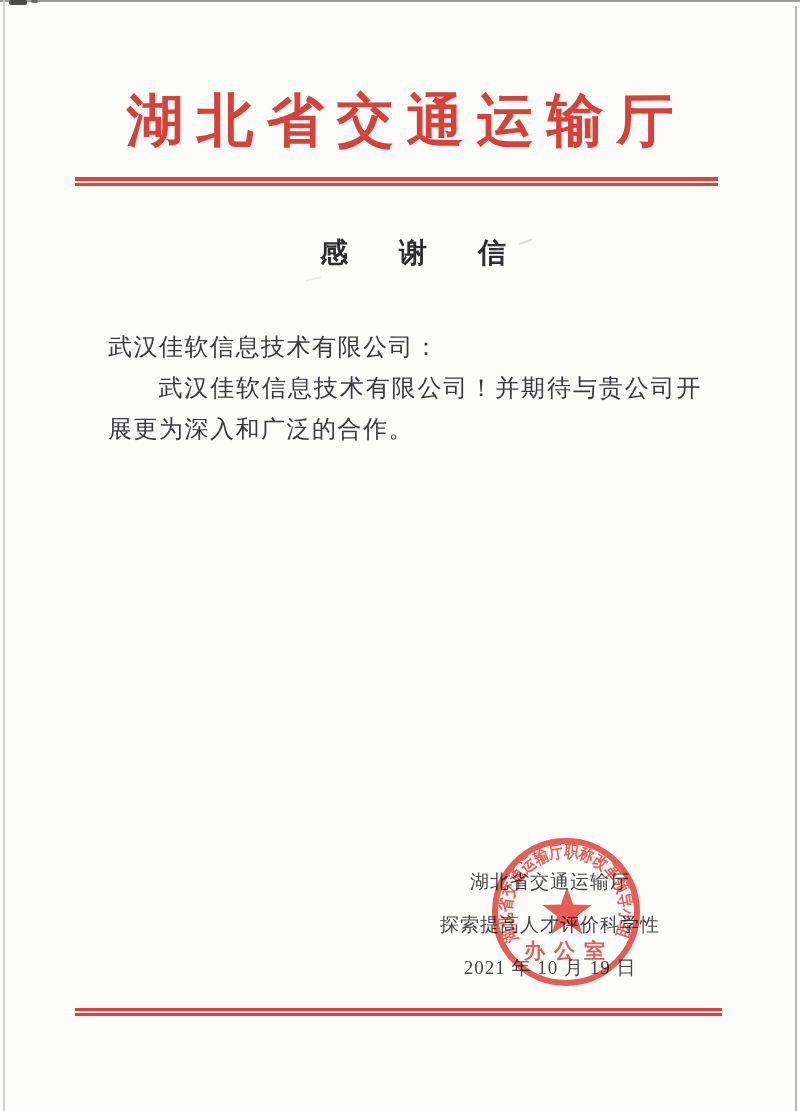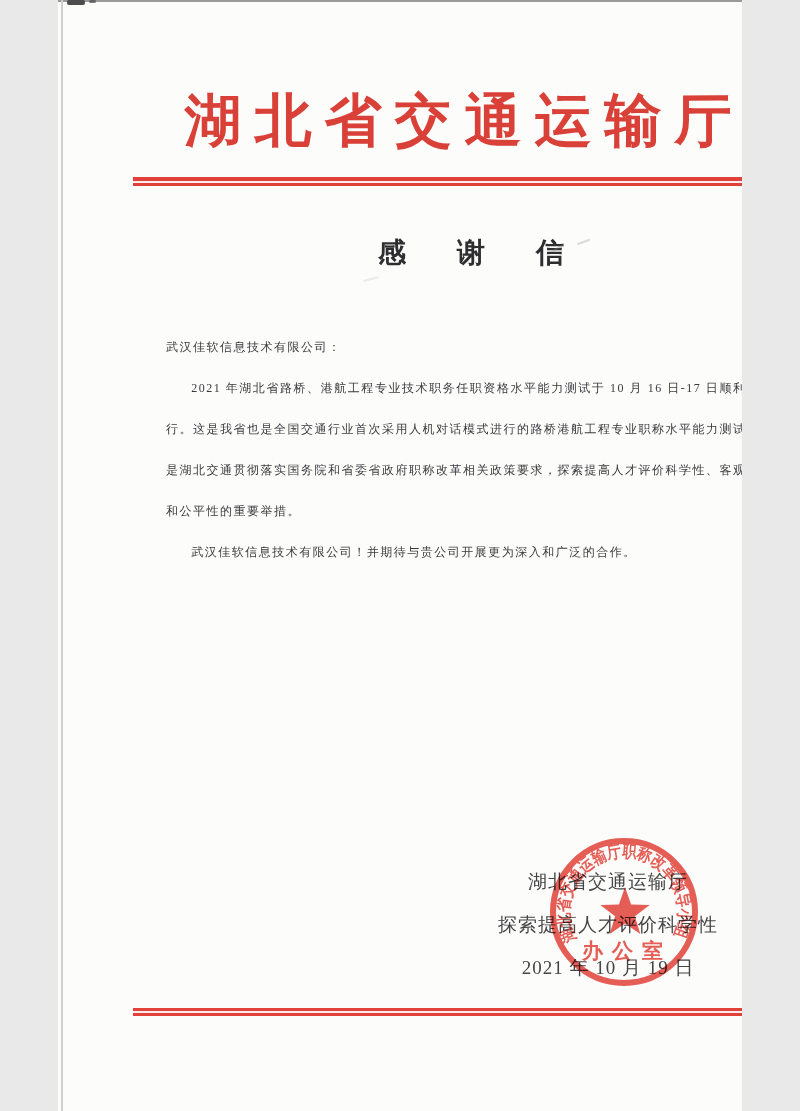--- a/index.html
+++ b/index.html
@@ -1,18 +1,18 @@
 <!DOCTYPE html>
 <html><head>
 <meta charset="utf-8">
 <style>
   html,body{margin:0;padding:0;background:#e9e9e9;}
   .page{
     position:relative;
-    width:684px;height:1111px;
+    width:800px;height:1111px;
     margin:0 auto;
     background:#fcfcfb;
     overflow:hidden;
     font-family:"Liberation Serif","DejaVu Serif",serif;
   }
   
   .edge-top{position:absolute;left:0;top:0;width:800px;height:2px;background:#9a9a9a;}
   .edge-left{position:absolute;left:3px;top:0;width:2px;height:1111px;background:#cfcfcf;}
   .edge-right{position:absolute;left:795px;top:6px;width:2px;height:1105px;background:#b9b9b9;}
   .corner-mark{position:absolute;background:#4c4c4c;border-radius:2px;}
@@ -50,21 +50,21 @@
 
   
   .artifact{position:absolute;background:#8a8a8a;}
   .artifact.a1{left:494px;top:247px;width:12px;height:2px;transform:rotate(-28deg);opacity:.35;}
   .artifact.a2{left:519px;top:241px;width:13px;height:2px;transform:rotate(-20deg);opacity:.3;}
   .artifact.a3{left:305px;top:278px;width:16px;height:2px;transform:rotate(-14deg);opacity:.15;}
 
   
   .body-text{
     position:absolute;left:108px;top:327px;width:594px;
-    font-size:12px;line-height:41px;
+    font-size:24px;line-height:41px;
     letter-spacing:1.5px;
     color:#3a3a3e;
     text-align:justify;
     text-justify:inter-character;
   }
   .body-text p{margin:0;text-indent:2.1em;}
   .body-text p.salutation{text-indent:0;}
 
   
   .signature{
@@ -102,21 +102,20 @@
       <div class="bar-b"></div>
   </div>
 
   <div class="doc-title">感 谢 信</div>
   <span class="artifact a1"></span>
   <span class="artifact a2"></span>
   <span class="artifact a3"></span>
 
   <div class="body-text">
     <p class="salutation">武汉佳软信息技术有限公司：</p>
-    <p>2021 年湖北省路桥、港航工程专业技术职务任职资格水平能力测试于 10 月 16 日-17 日顺利举行。这是我省也是全国交通行业首次采用人机对话模式进行的路桥港航工程专业职称水平能力测试，是湖北交通贯彻落实国务院和省委省政府职称改革相关政策要求，探索提高人才评价科学性、客观性和公平性的重要举措。</p>
     <p>武汉佳软信息技术有限公司！并期待与贵公司开展更为深入和广泛的合作。</p>
   </div>
 
   <div class="signature">
     <div>湖北省交通运输厅</div>
     <div>探索提高人才评价科学性</div>
     <div>2021 年 10 月 19 日</div>
   </div>
 
   <svg class="seal" viewBox="0 0 160 155" color="#e5443b">

